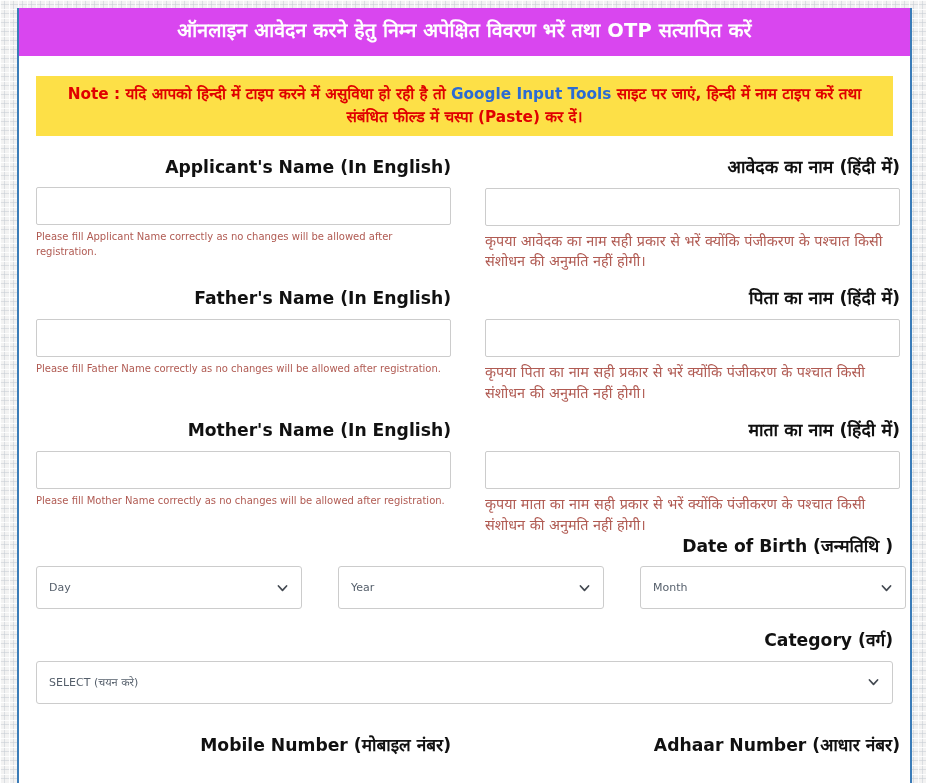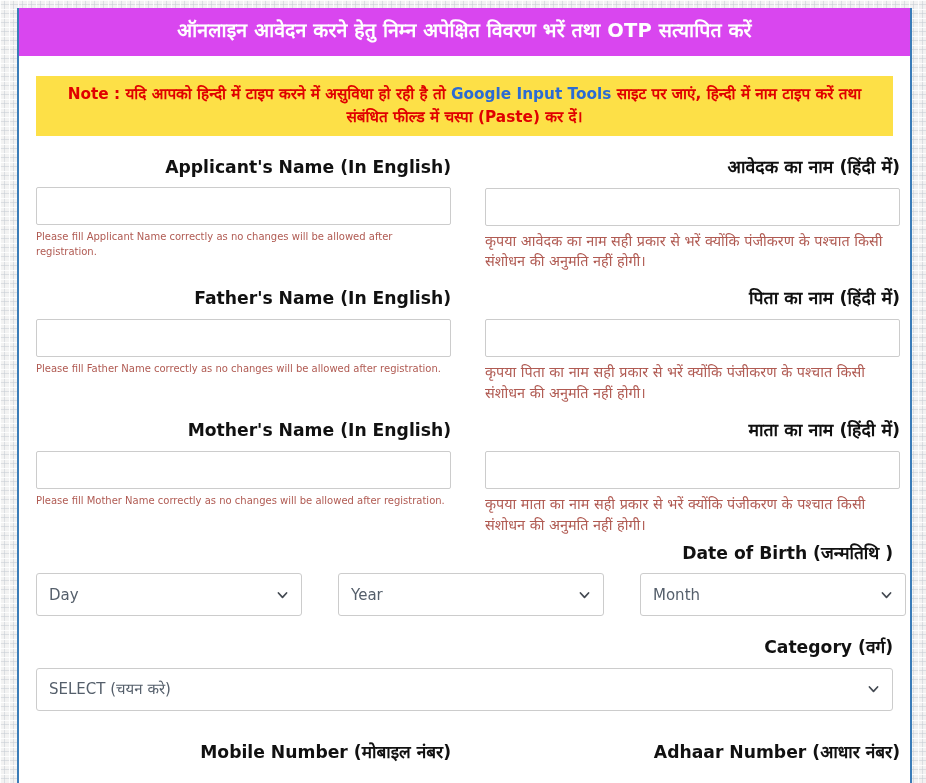--- a/index.html
+++ b/index.html
@@ -106,32 +106,32 @@
 
   .help-text {
     font-size: 10px;
     color: #b05a52;
     line-height: 1.45;
     margin: 5px 0 0 0;
   }
   .help-text.hi { font-size: 14.4px; line-height: 1.42; }
 
   .field-block { margin-bottom: 16px; }
-  .field-block.tight { margin-bottom: 7px; }
+  .field-block.tight { margin-bottom: 0; }
 
   
   .select-wrap { position: relative; display: block; text-align: right; }
   .select-box {
     width: 100%;
     height: 43px;
     border: 1px solid #cccccc;
     border-radius: 3px;
     background: #ffffff;
     padding: 4px 34px 4px 12px;
-    font-size: 15px;
+    font-size: 11px;
     font-family: inherit;
     color: #555f6b;
     display: flex;
     align-items: center;
     cursor: pointer;
     line-height: 1.2;
   }
   .chev {
     position: absolute;
     right: 13px;

